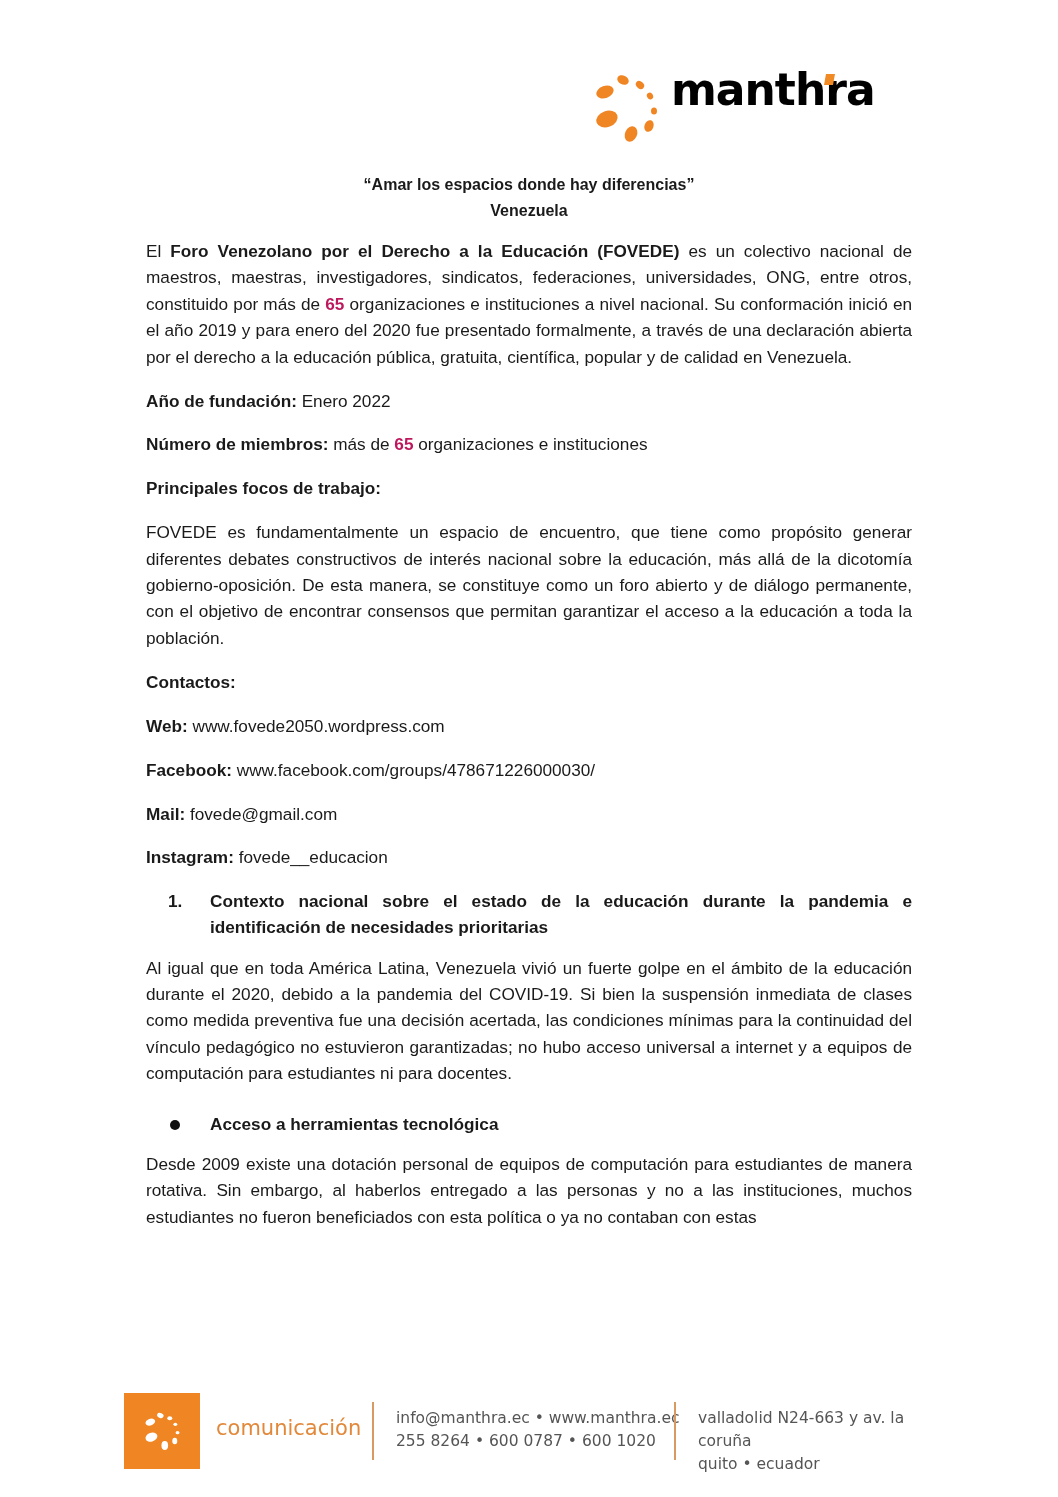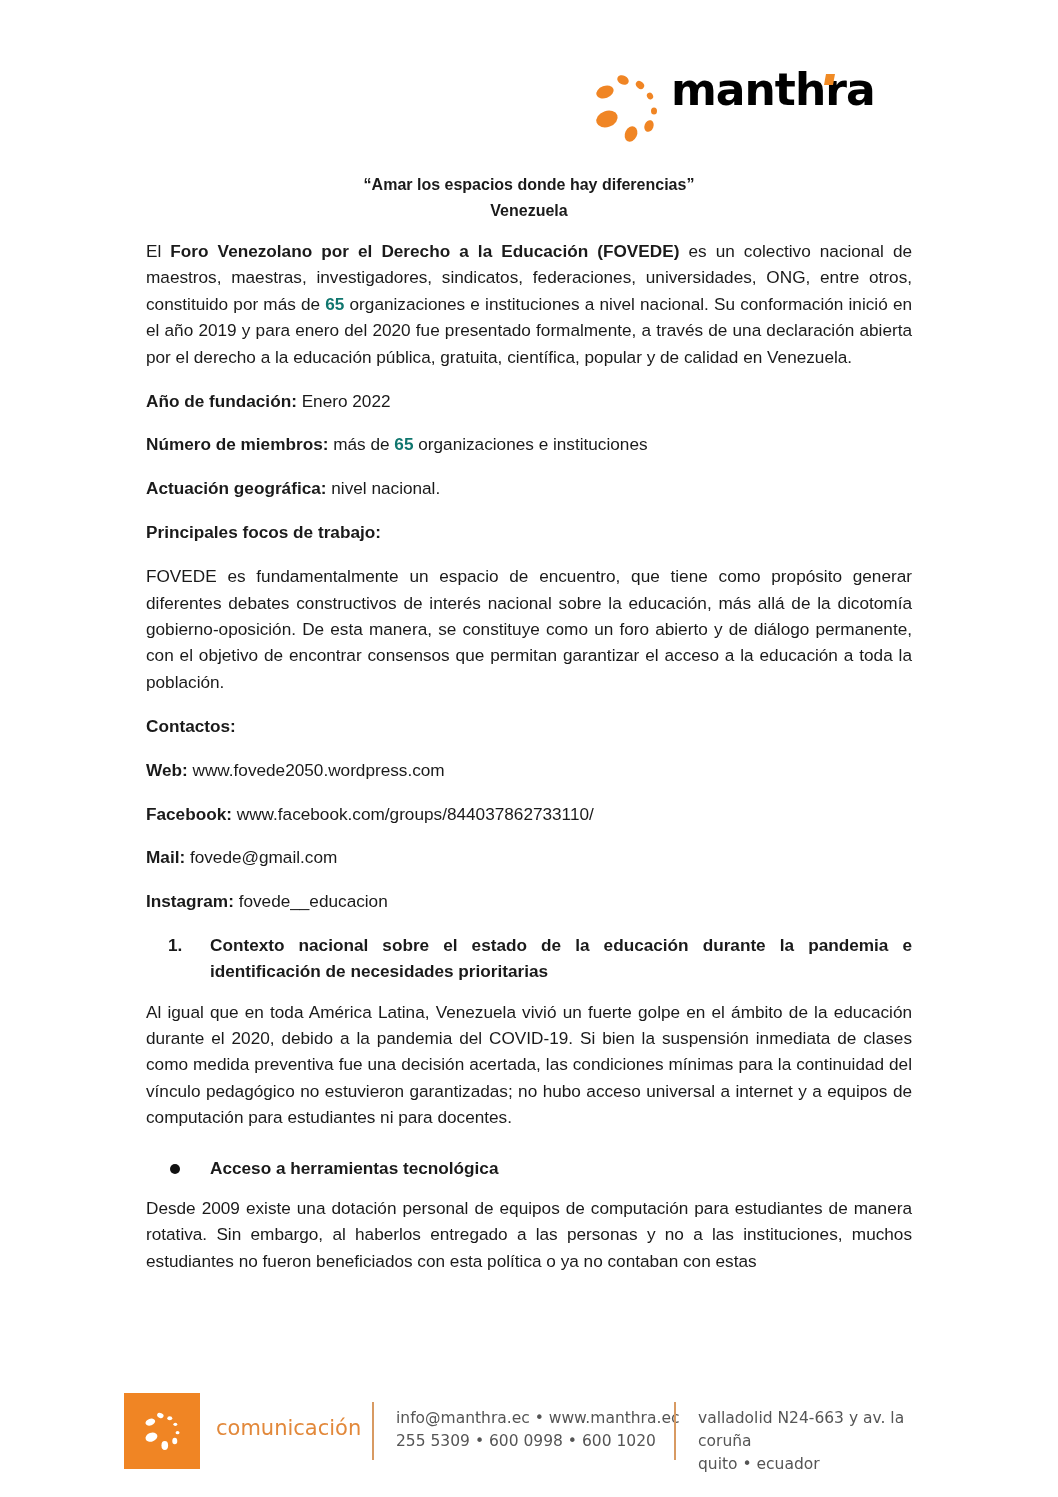--- a/index.html
+++ b/index.html
@@ -8,21 +8,21 @@
   .logo { position: absolute; left: 593px; top: 72px; width: 330px; height: 72px; }
   .logo svg { position: absolute; left: 0; top: 0; }
   .logo .word { position: absolute; left: 78px; top: -8px; font-size: 44px; font-weight: 700;
                 letter-spacing: -1px; color: #000000; font-family: "DejaVu Sans", sans-serif; }
   .logo .accent { position: absolute; left: 232px; top: 2px; width: 9px; height: 11px; background: #f08a24; transform: skewX(-10deg); }
   .content { position: absolute; left: 146px; top: 172px; width: 766px; font-size: 17.2px; line-height: 26.4px; }
   .center { text-align: center; font-weight: 700; font-size: 16px; line-height: 26px; }
   p { margin: 0; text-align: justify; }
   .para { margin-top: 14px; }
   .label { font-weight: 700; }
-  .red { color: #0f766e; font-weight: 700; }
+  .red { color: #be185d; font-weight: 700; }
   .field { margin-top: 17.5px; }
   .heading { position: relative; padding-left: 64px; font-weight: 700; margin-top: 17px; text-align: justify; }
   .heading .num { position: absolute; left: 22px; top: 0; }
   .bullet { position: relative; padding-left: 64px; font-weight: 700; margin-top: 24px; }
   .bullet .dot { position: absolute; left: 24px; top: 9px; width: 10px; height: 10px; border-radius: 50%; background: #111; }
   .footer { position: absolute; left: 124px; top: 1393px; width: 820px; height: 76px; }
   .fbox { position: absolute; left: 0; top: 0; width: 76px; height: 76px; background: #f08524; }
   .fbox svg { position: absolute; left: 18px; top: 18px; }
   .ftitle { position: absolute; left: 92px; top: 23px; font-size: 21px; color: #e2883a; font-family: "DejaVu Sans", sans-serif; }
   .fdiv { position: absolute; width: 2px; height: 58px; top: 9px; background: #d89a62; }
@@ -49,28 +49,27 @@
 </div>
 
 <div class="content">
   <div class="center">“Amar los espacios donde hay diferencias”</div>
   <div class="center">Venezuela</div>
 
   <p class="para"><span>El </span><span class="label">Foro Venezolano por el Derecho a la Educación (FOVEDE)</span><span> es un colectivo nacional de maestros, maestras, investigadores, sindicatos, federaciones, universidades, ONG, entre otros, constituido por más de </span><span class="red">65</span><span> organizaciones e instituciones a nivel nacional. Su conformación inició en el año 2019 y para enero del 2020 fue presentado formalmente, a través de una declaración abierta por el derecho a la educación pública, gratuita, científica, popular y de calidad en Venezuela.</span></p>
 
   <p class="field"><span class="label">Año de fundación:</span><span> Enero 2022</span></p>
   <p class="field"><span class="label">Número de miembros:</span><span> más de </span><span class="red">65</span><span> organizaciones e instituciones</span></p>
-  <p class="field"><span class="label">Actuación geográfica:</span><span> nivel nacional.</span></p>
   <p class="field"><span class="label">Principales focos de trabajo:</span></p>
 
   <p class="field">FOVEDE es fundamentalmente un espacio de encuentro, que tiene como propósito generar diferentes debates constructivos de interés nacional sobre la educación, más allá de la dicotomía gobierno-oposición. De esta manera, se constituye como un foro abierto y de diálogo permanente, con el objetivo de encontrar consensos que permitan garantizar el acceso a la educación a toda la población.</p>
 
   <p class="field"><span class="label">Contactos:</span></p>
   <p class="field"><span class="label">Web:</span><span> www.fovede2050.wordpress.com</span></p>
-  <p class="field"><span class="label">Facebook:</span><span> www.facebook.com/groups/844037862733110/</span></p>
+  <p class="field"><span class="label">Facebook:</span><span> www.facebook.com/groups/478671226000030/</span></p>
   <p class="field"><span class="label">Mail:</span><span> fovede@gmail.com</span></p>
   <p class="field"><span class="label">Instagram:</span><span> fovede__educacion</span></p>
 
   <div class="heading">
     <span class="num">1.</span>
     <span>Contexto nacional sobre el estado de la educación durante la pandemia e identificación de necesidades prioritarias</span>
   </div>
   <p class="para">Al igual que en toda América Latina, Venezuela vivió un fuerte golpe en el ámbito de la educación durante el 2020, debido a la pandemia del COVID-19. Si bien la suspensión inmediata de clases como medida preventiva fue una decisión acertada, las condiciones mínimas para la continuidad del vínculo pedagógico no estuvieron garantizadas; no hubo acceso universal a internet y a equipos de computación para estudiantes ni para docentes.</p>
 
   <div class="bullet">
@@ -92,20 +91,20 @@
         <ellipse cx="56" cy="54" rx="4.5" ry="6"></ellipse>
         <ellipse cx="38" cy="62" rx="6" ry="8"></ellipse>
         <ellipse cx="14" cy="47" rx="11" ry="8" transform="rotate(-20 14 47)"></ellipse>
       </g>
     </svg>
   </div>
   <div class="ftitle">comunicación</div>
   <div class="fdiv" style="left:248px"></div>
   <div class="fcol" style="left:272px">
     <div>info@manthra.ec • www.manthra.ec</div>
-    <div>255 5309 • 600 0998 • 600 1020</div>
+    <div>255 8264 • 600 0787 • 600 1020</div>
   </div>
   <div class="fdiv" style="left:550px"></div>
   <div class="fcol" style="left:574px">
     <div>valladolid N24-663 y av. la coruña</div>
     <div>quito • ecuador</div>
   </div>
 </div>
 
 </body></html>

